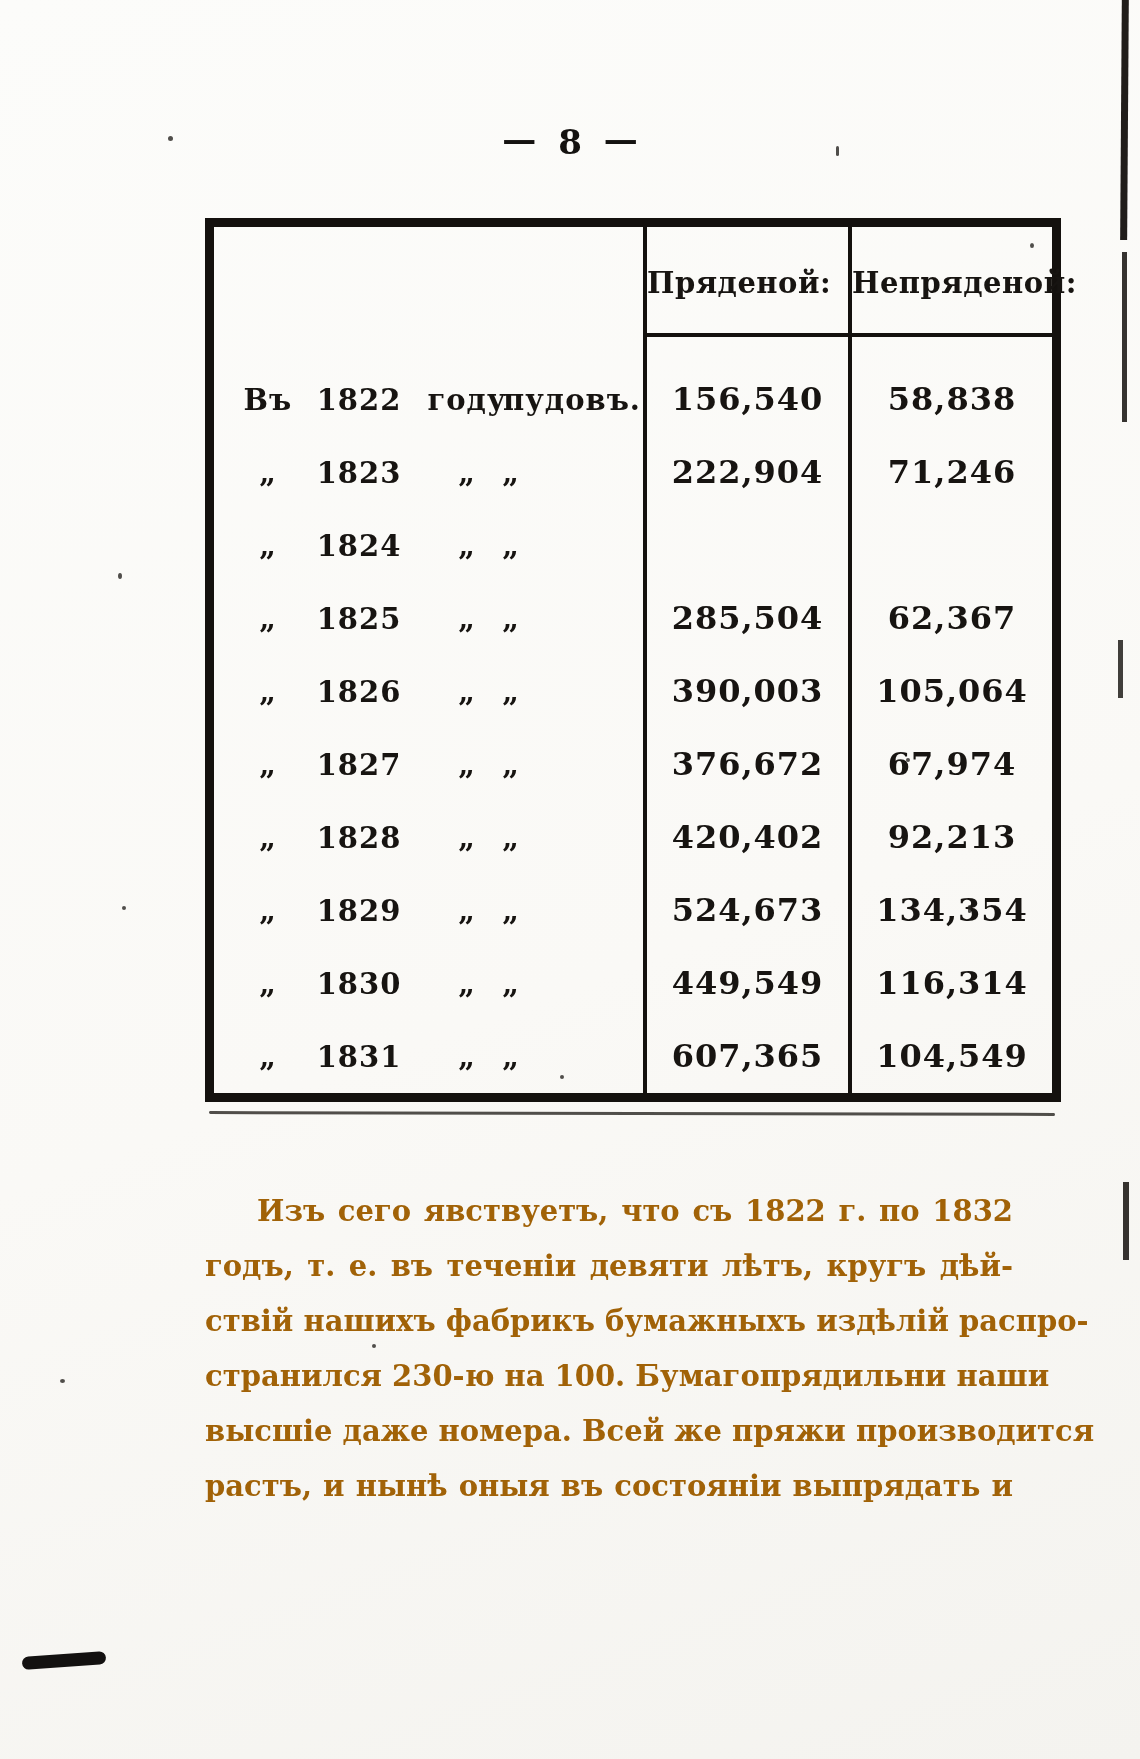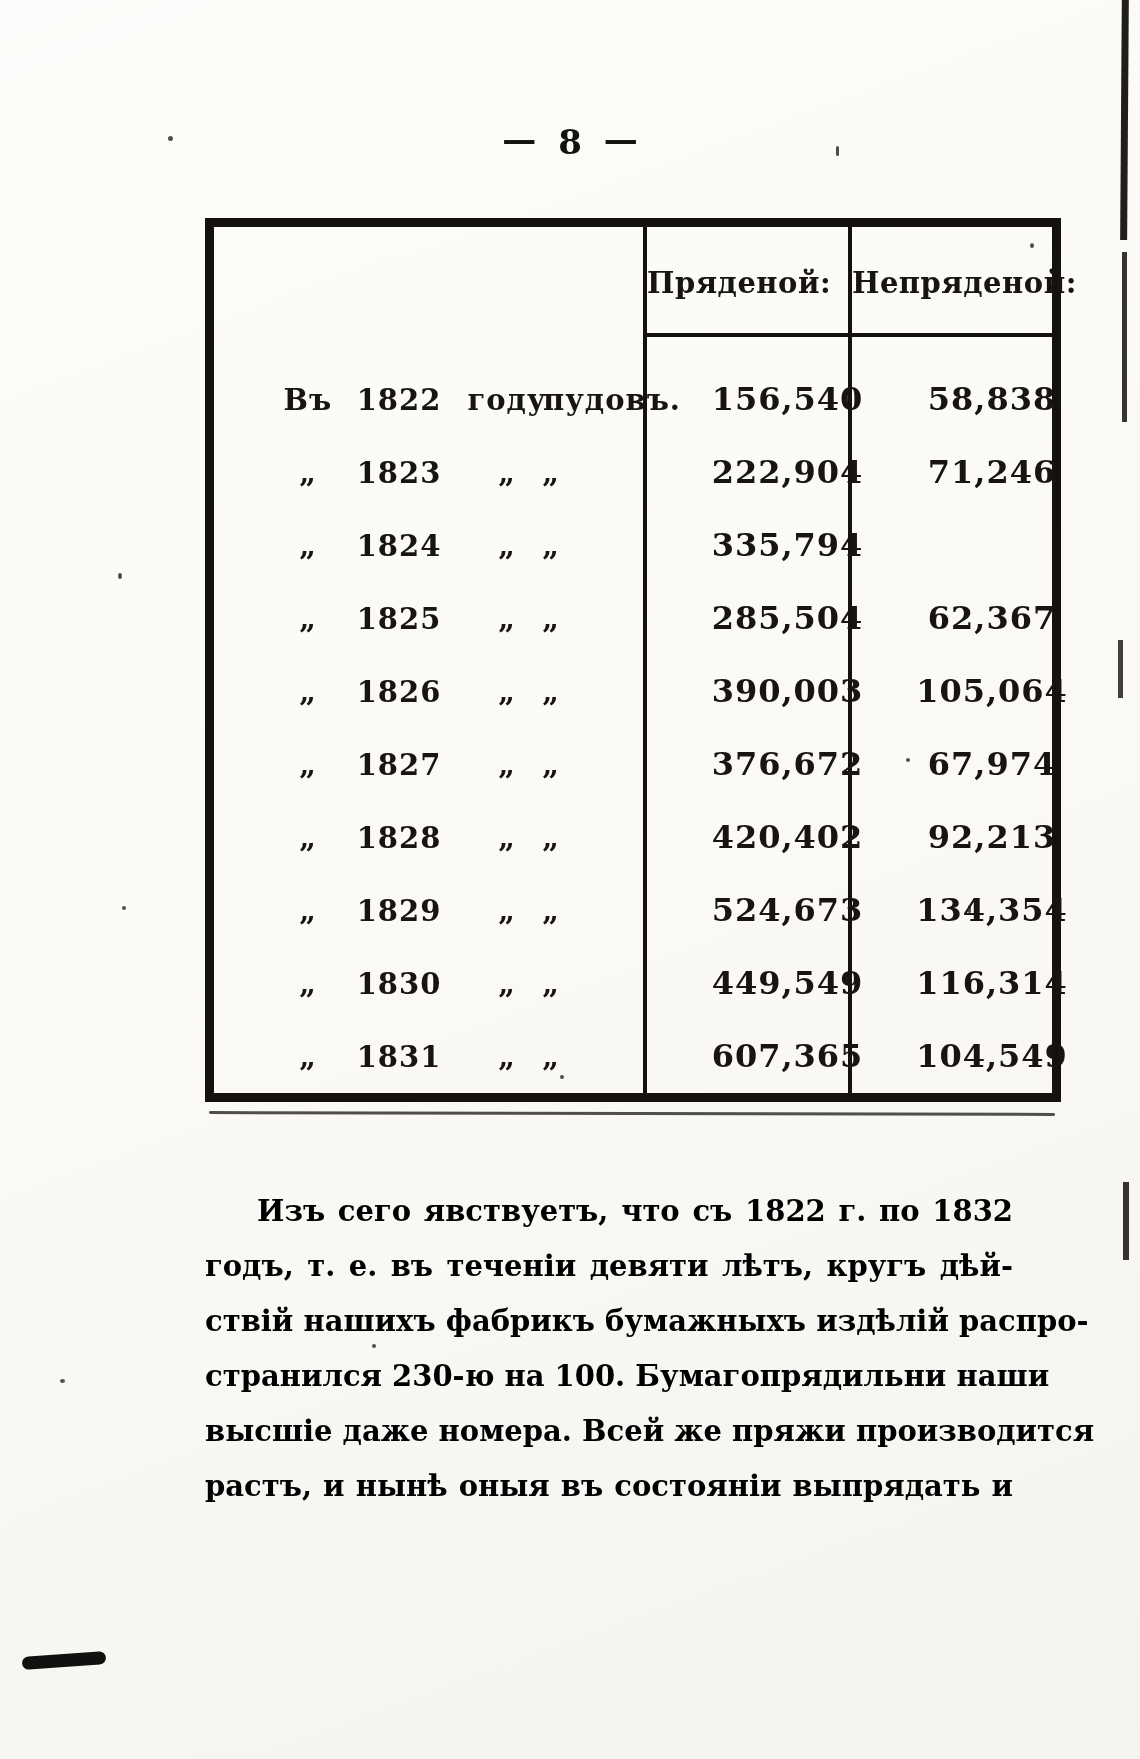--- a/index.html
+++ b/index.html
@@ -32,21 +32,21 @@
   .head-underline { position:absolute; left:429px; right:0; top:106px; height:4px; background:#14110e; }
 
   .thead { position:absolute; left:0; top:0; height:106px; width:100%; }
   .hcell {
     position:absolute; top:0; height:106px; line-height:112px;
     text-align:center; font-size:29px; font-weight:bold; letter-spacing:0.5px;
   }
   .hcell.h1 { left:433px; width:159px; }
   .hcell.h2 { left:638px; width:200px; }
 
-  .tbody { position:absolute; left:0; top:110px; right:0; bottom:0; padding-top:26px;margin-left:40px; }
+  .tbody { position:absolute; left:0; top:110px; right:0; bottom:0; padding-top:26px; }
   .trow { position:relative; height:73px; }
   .cell { position:absolute; top:0; height:73px; }
   .lbl { left:0; width:433px; }
   .lp {
     position:absolute; top:50%; transform:translateY(-50%);
     text-align:center; font-weight:bold; font-size:29px; letter-spacing:1px; white-space:nowrap;
   }
   .lp0 { left:16px;  width:76px; }
   .lp1 { left:92px;  width:106px; }
   .lp2 { left:200px; width:106px; }
@@ -61,21 +61,21 @@
 
   
   .table-bottom-echo {
     position:absolute; left:209px; top:1112px; width:846px; height:3px;
     background:#32302c; transform:rotate(0.12deg); border-radius:2px; opacity:.85;
   }
 
   
   .paragraph {
     position:absolute; left:205px; top:1184px; width:808px;
-    font-size:29px; font-weight:bold; line-height:55px; color:#000000;
+    font-size:29px; font-weight:bold; line-height:55px; color:#a16207;
   }
   .pline { text-align:justify; text-align-last:justify; white-space:nowrap; overflow:visible; box-sizing:border-box; }
   .pline.indent { padding-left:52px; }
 
   
   .edge { position:absolute; background:#201d1a; }
   .edge.e1 { left:1121px; top:-6px;  width:7px; height:246px; transform:rotate(0.4deg); }
   .edge.e2 { left:1122px; top:252px; width:5px; height:170px; opacity:.9; }
   .edge.e3 { left:1118px; top:640px; width:5px; height:58px; opacity:.85; }
   .edge.e4 { left:1123px; top:1182px; width:6px; height:78px; opacity:.9; }
@@ -135,21 +135,20 @@
           <div class="cell val">222,904</div>
           <div class="cell val val2">71,246</div>
         </div>
         <div class="trow">
           <div class="cell lbl">
             <span class="lp lp0">„</span>
             <span class="lp lp1">1824</span>
             <span class="lp lp2">„</span>
             <span class="lp lp3">„</span>
           </div>
-          <div class="cell val">335,794</div>
         </div>
         <div class="trow">
           <div class="cell lbl">
             <span class="lp lp0">„</span>
             <span class="lp lp1">1825</span>
             <span class="lp lp2">„</span>
             <span class="lp lp3">„</span>
           </div>
           <div class="cell val">285,504</div>
           <div class="cell val val2">62,367</div>

